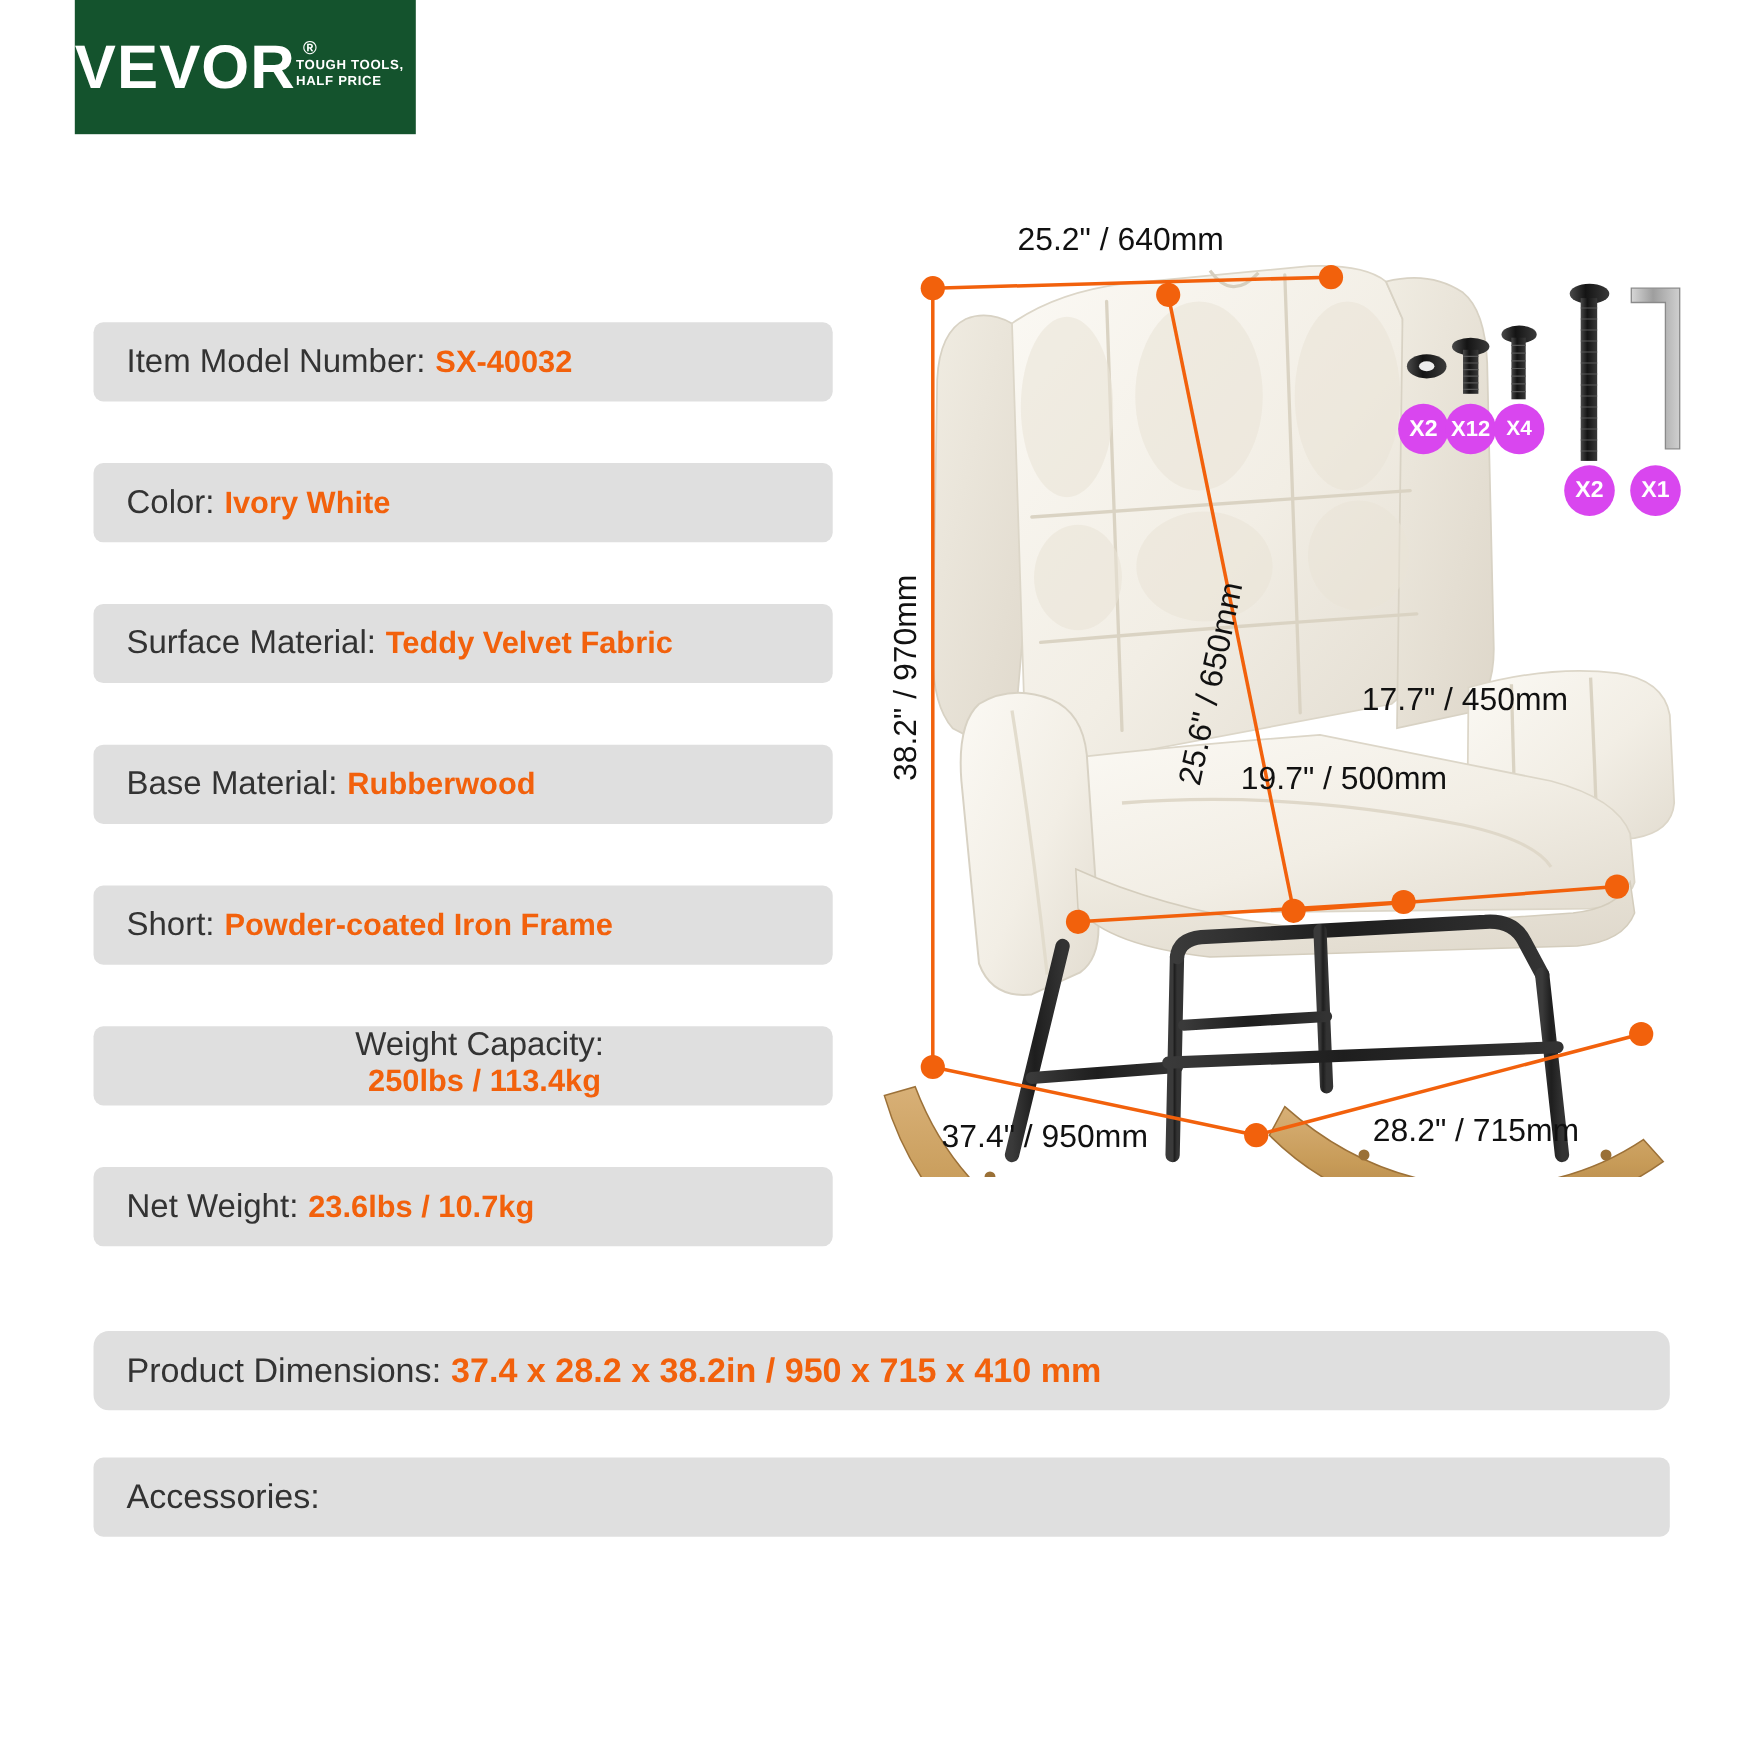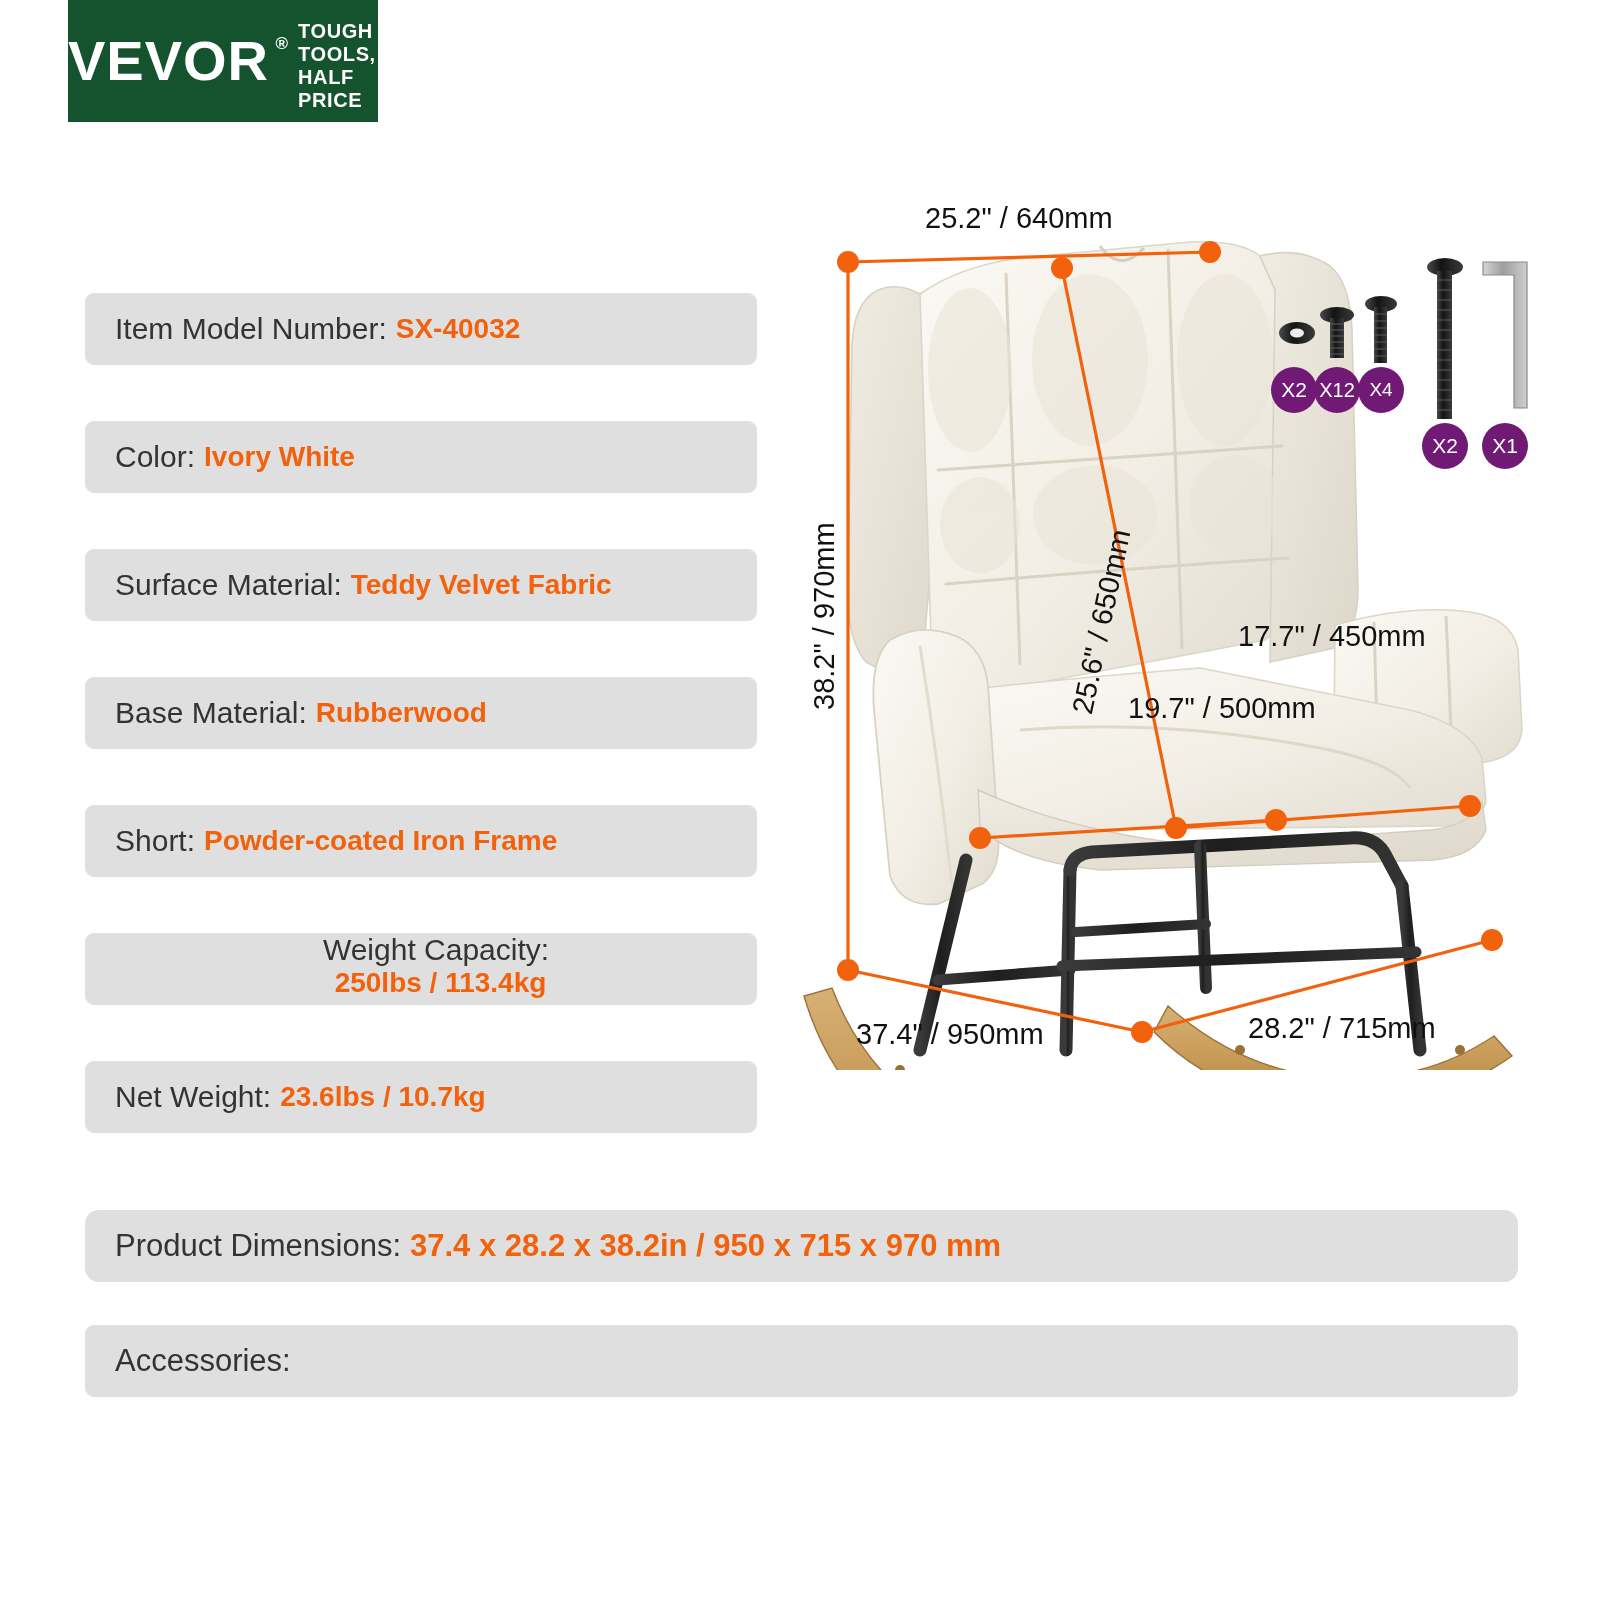--- a/index.html
+++ b/index.html
@@ -18,22 +18,22 @@
     display:flex;flex-direction:row;align-items:center;justify-content:center;
   }
   #logo .wordmark{
     color:#fff;font-weight:bold;font-size:56px;letter-spacing:1px;
     line-height:1;position:relative;font-family:"Liberation Sans",sans-serif;
   }
   #logo .reg{
     position:absolute;right:-20px;top:2px;font-size:17px;font-weight:bold;
   }
   #logo .tagline{
-    color:#fff;font-weight:bold;font-size:20px;letter-spacing:0.6px;
-    margin-top:9px;font-family:"Liberation Sans",sans-serif;margin-left:29px;
+    color:#fff;font-weight:bold;font-size:12px;letter-spacing:0.6px;
+    margin-top:9px;font-family:"Liberation Sans",sans-serif;
   }
 
   
   .spec-row{
     position:absolute;
     background:#DFDFDF;
     border-radius:9px;
     display:flex;align-items:center;
     padding-left:30px;
     box-sizing:border-box;
@@ -56,23 +56,23 @@
 
   .dimtext{
     position:absolute;color:#111;font-size:29px;
     font-family:"Liberation Sans",sans-serif;white-space:nowrap;
   }
   .dimtext.rot90{transform-origin:0 0;}
 
   
   #hardware{position:absolute;left:1265px;top:240px;width:300px;height:235px;}
   .badge{
-    position:absolute;background:#701a75;color:#fff;border-radius:50%;
+    position:absolute;background:#d946ef;color:#fff;border-radius:50%;
     display:flex;align-items:center;justify-content:center;
-    font-weight:normal;font-family:"Liberation Sans",sans-serif;
+    font-weight:bold;font-family:"Liberation Sans",sans-serif;
   }
 </style>
 </head>
 <body>
 
 <div id="logo">
   <div class="wordmark">
     <span>VEVOR</span>
     <span class="reg">®</span>
   </div>
@@ -103,21 +103,21 @@
     <div class="spec-row" style="left: 85px; top: 933px; width: 672px; height: 72px; flex-direction: column;">
       <span class="label">Weight Capacity:</span>
       <span class="value">250lbs / 113.4kg</span>
     </div>
     <div class="spec-row" style="left: 85px; top: 1061px; width: 672px; height: 72px;">
       <span class="label">Net Weight:</span>
       <span class="value">23.6lbs / 10.7kg</span>
     </div>
     <div class="spec-row wide" style="left: 85px; top: 1210px; width: 1433px; height: 72px; border-radius: 14px;">
       <span class="label">Product Dimensions:</span>
-      <span class="value">37.4 x 28.2 x 38.2in / 950 x 715 x 970 mm</span>
+      <span class="value">37.4 x 28.2 x 38.2in / 950 x 715 x 410 mm</span>
     </div>
     <div class="spec-row wide" style="left: 85px; top: 1325px; width: 1433px; height: 72px;">
       <span class="label">Accessories:</span>
     </div>
   </div>
 
 <div id="diagram">
 
   <svg width="810" height="900" viewBox="0 0 810 900">
     <defs>

